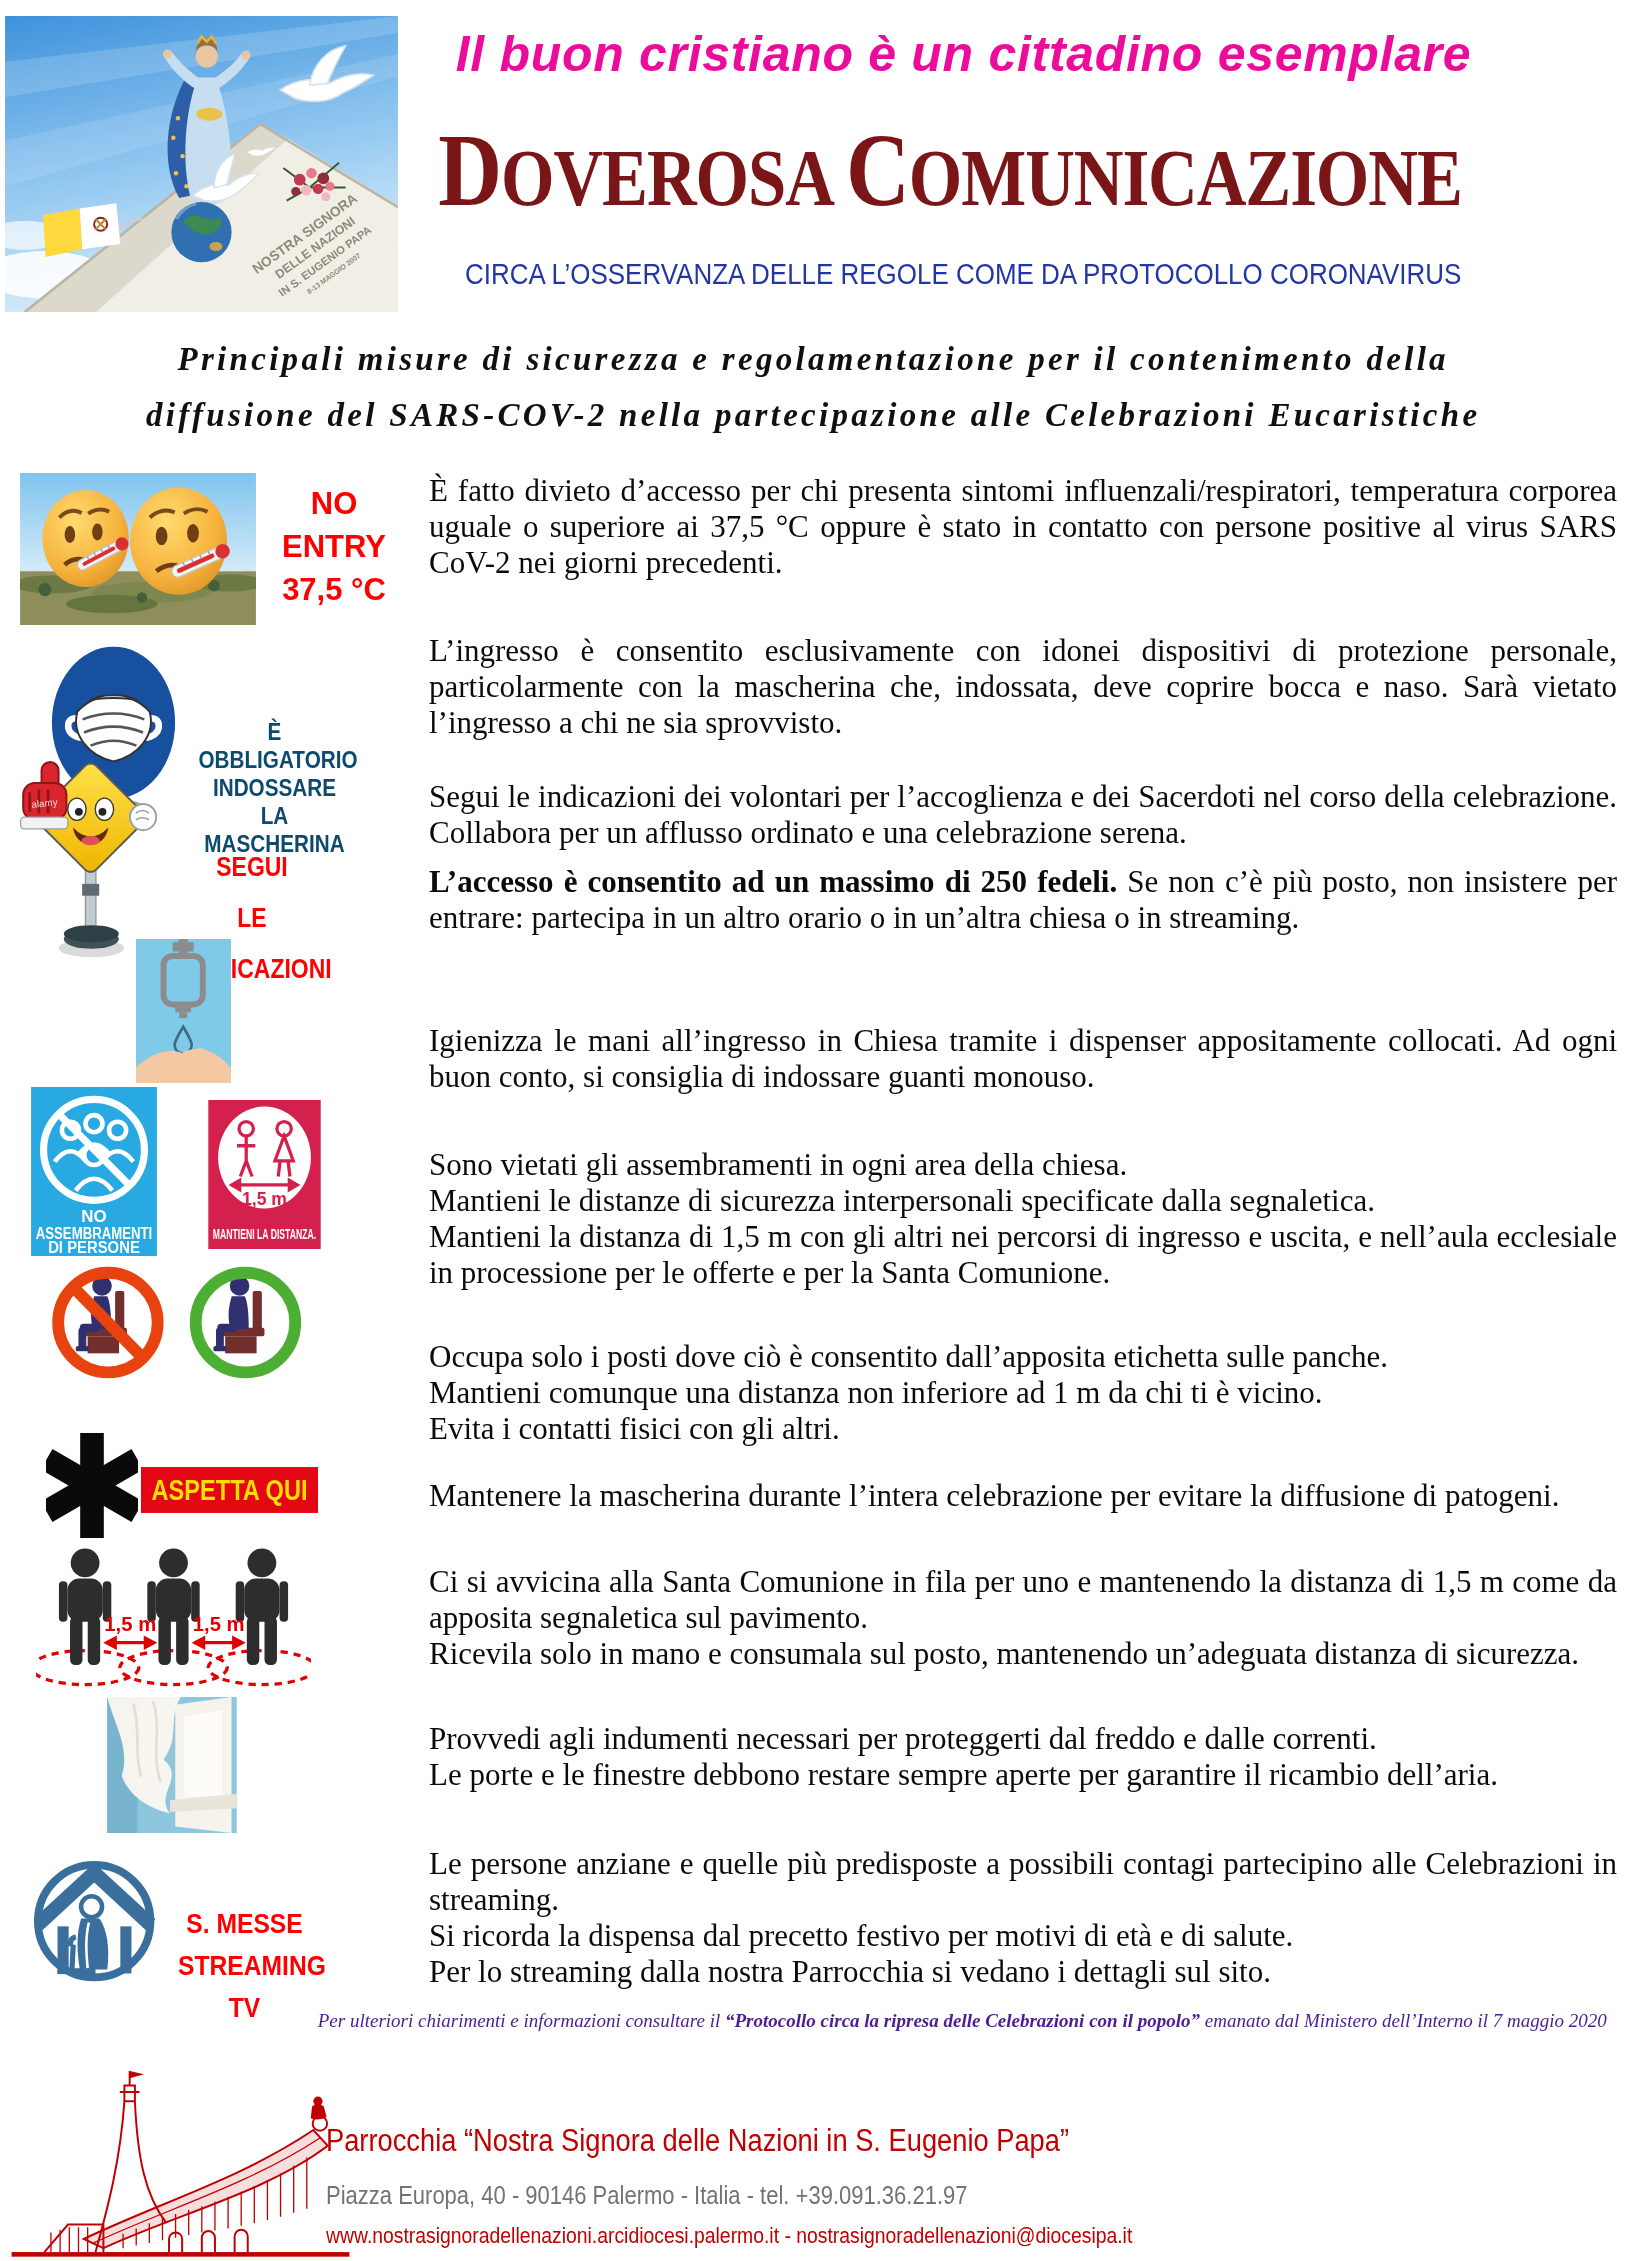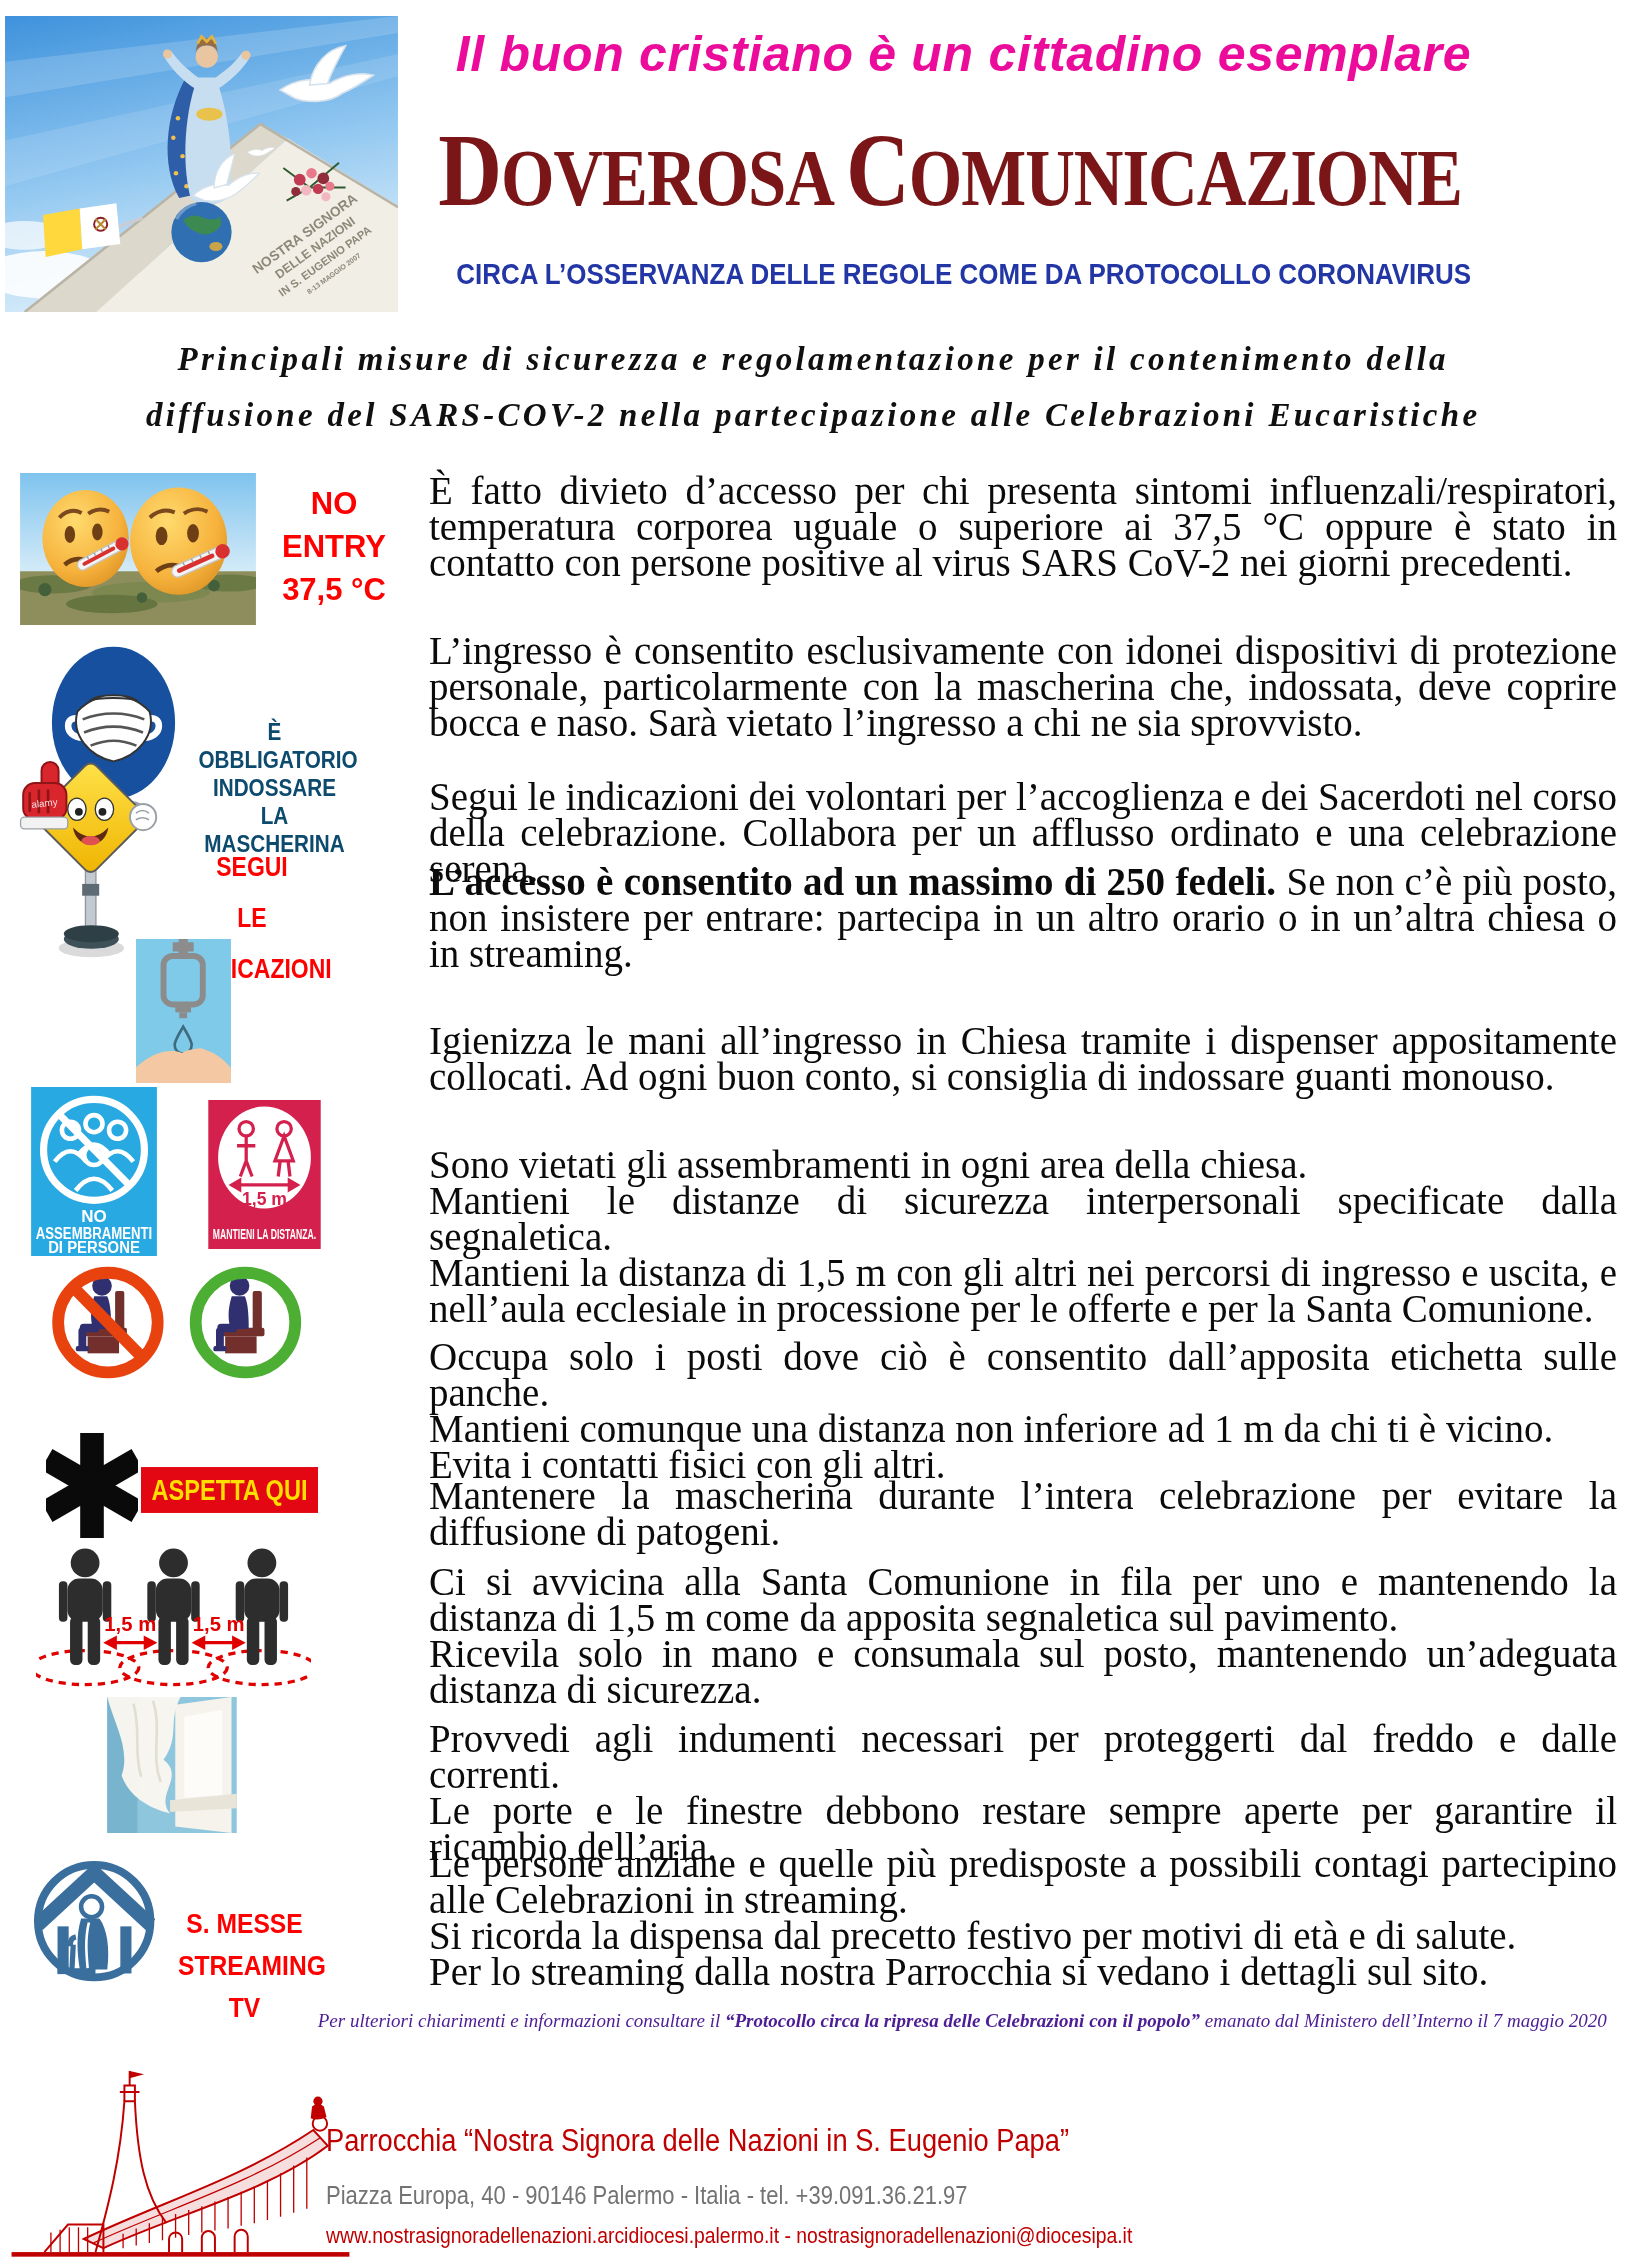--- a/index.html
+++ b/index.html
@@ -12,30 +12,30 @@
   
   .tagline{left:367px;top:25px;width:1193px;text-align:center;
            font-family:"Liberation Sans",sans-serif;font-weight:bold;font-style:italic;
            font-size:50px;color:#EC0C9C;letter-spacing:0.7px;}
   .main-title{left:275px;top:110px;width:1351px;text-align:center;color:#7B1618;
               font-family:"Liberation Serif",serif;font-weight:bold;white-space:nowrap;}
   .main-title .inner{display:inline-block;transform:scaleX(.85);transform-origin:center;}
   .main-title .big{font-size:104px;letter-spacing:-1.3px;}
   .main-title .small{font-size:81px;letter-spacing:-1.3px;}
   .subtitle{left:367px;top:257px;width:1193px;text-align:center;color:#2336A5;
-            font-weight:bold;font-size:29.5px;}
+            font-weight:normal;font-size:29.5px;}
   .subtitle .condc{transform:scaleX(.88);}
 
   
   .intro{left:19.7px;top:331px;width:1587px;text-align:center;color:#101010;
          font-family:"Liberation Serif",serif;font-style:italic;font-weight:bold;
          font-size:33px;line-height:56px;letter-spacing:3.3px;}
 
   
-  .bp{left:429px;width:1188px;font-family:"Liberation Serif",serif;font-size:39px;
+  .bp{left:429px;width:1188px;font-family:"Liberation Serif",serif;font-size:31px;
       line-height:36px;color:#0B0B0B;text-align:justify;}
   .bp .b{font-weight:bold;}
   .bp div{text-align:justify;}
 
   
   .lbl{font-weight:bold;text-align:center;white-space:pre-line;}
   .lbl .condc{width:100%;}
   .noentry{left:257px;top:482px;width:154px;font-size:31px;line-height:43px;color:#FF0000;}
   .masklbl{left:190px;top:690px;width:169px;font-size:23px;line-height:28px;color:#0c4a6e;}
   .masklbl .condc{transform:scaleX(.9);}

